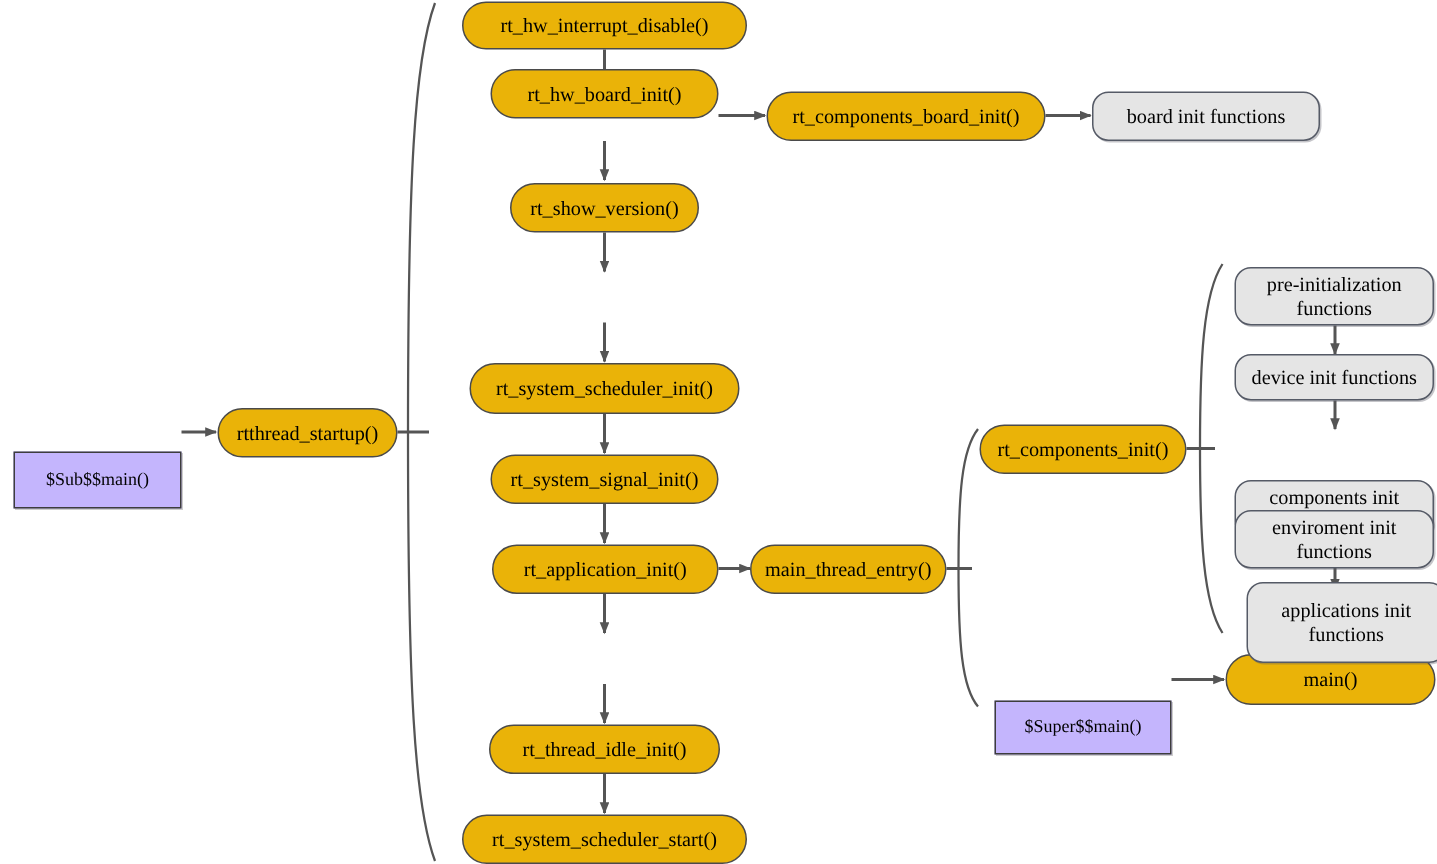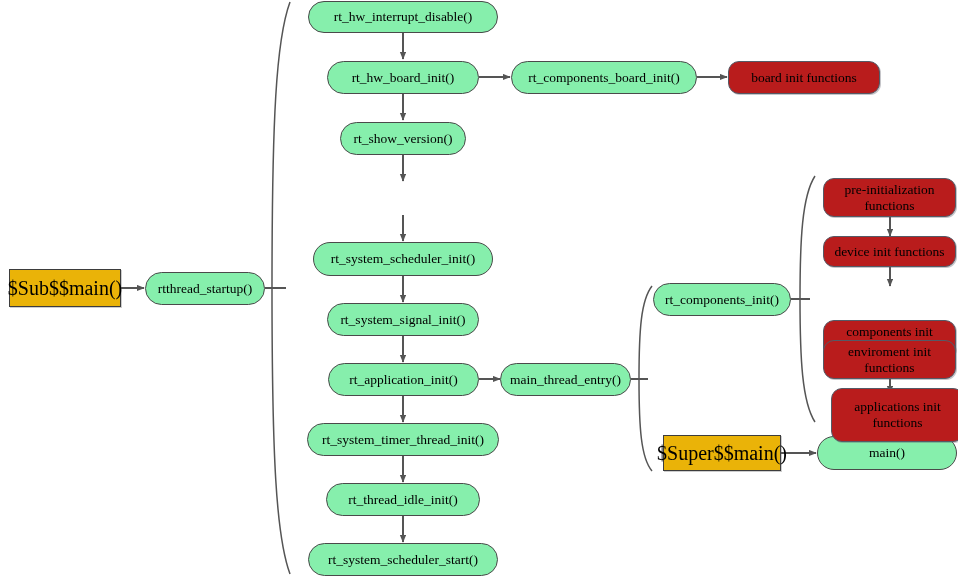--- a/index.html
+++ b/index.html
@@ -18,38 +18,39 @@
     justify-content:center;
     text-align:center;
     line-height:1.15;
     color:#000000;
     white-space:pre-line;
   }
   
   .n-round{
     border:1.4px solid #4a4a4a;
     border-radius:17px;
-    background:#86efac;
+    background:#eab308;
     font-size:13.5px;
   }
   
   .n-blue{
     border:1.4px solid #555a66;
     border-radius:11px;
-    background:#b91c1c;
+    background:#e5e5e5;
     font-size:13.5px;
     box-shadow:1px 1px 0 rgba(90,90,100,.35);
   }
   
   .n-cream{
     border:1.4px solid #3d3d3d;
     border-radius:0;
-    background:#eab308;
-    font-size:20px;
+    background:#c4b5fd;
+    font-size:12px;
     box-shadow:1px 1px 0 rgba(90,90,90,.3);
+    margin-top:32px;
   }
   .svglayer{position:absolute;left:0;top:0;width:958px;height:576px;pointer-events:none;}
 </style>
 </head>
 <body>
 
 <div id="canvas">
 
   <svg class="svglayer" viewBox="0 0 958 576">
     <defs>
@@ -97,32 +98,31 @@
       <line x1="781" y1="453" x2="816" y2="453" marker-end="url(#ah)"></line>
     </g>
   </svg>
 
   <div class="node n-cream" style="left:9px;top:269px;width:112px;height:38px;">$Sub$$main()</div>
 
   <div class="node n-round" style="left:145px;top:272px;width:120px;height:33px;">rtthread_startup()</div>
 
   <div class="node n-round" style="left:308px;top:1px;width:190px;height:32px;">rt_hw_interrupt_disable()</div>
 
-  <div class="node n-round" style="left:327px;top:61px;width:152px;height:33px;">rt_hw_board_init()</div>
+  <div class="node n-round" style="left:327px;top:46px;width:152px;height:33px;">rt_hw_board_init()</div>
 
   <div class="node n-round" style="left:340px;top:122px;width:126px;height:33px;">rt_show_version()</div>
 
 
   <div class="node n-round" style="left:313px;top:242px;width:180px;height:34px;">rt_system_scheduler_init()</div>
 
   <div class="node n-round" style="left:328px;top:363px;width:151px;height:33px;">rt_application_init()</div>
 
   <div class="node n-round" style="left:327px;top:303px;width:152px;height:33px;">rt_system_signal_init()</div>
 
-  <div class="node n-round" style="left:307px;top:423px;width:192px;height:33px;">rt_system_timer_thread_init()</div>
 
   <div class="node n-round" style="left:326px;top:483px;width:154px;height:33px;">rt_thread_idle_init()</div>
 
   <div class="node n-round" style="left:308px;top:543px;width:190px;height:33px;">rt_system_scheduler_start()</div>
 
   <div class="node n-round" style="left:511px;top:61px;width:186px;height:33px;">rt_components_board_init()</div>
 
   <div class="node n-blue" style="left:728px;top:61px;width:152px;height:33px;">board init functions</div>
 
   <div class="node n-round" style="left:500px;top:363px;width:131px;height:33px;">main_thread_entry()</div>

